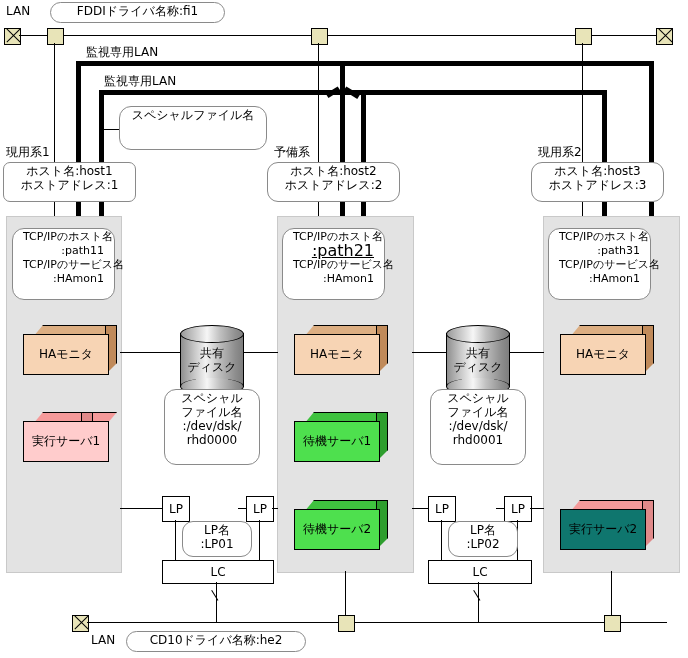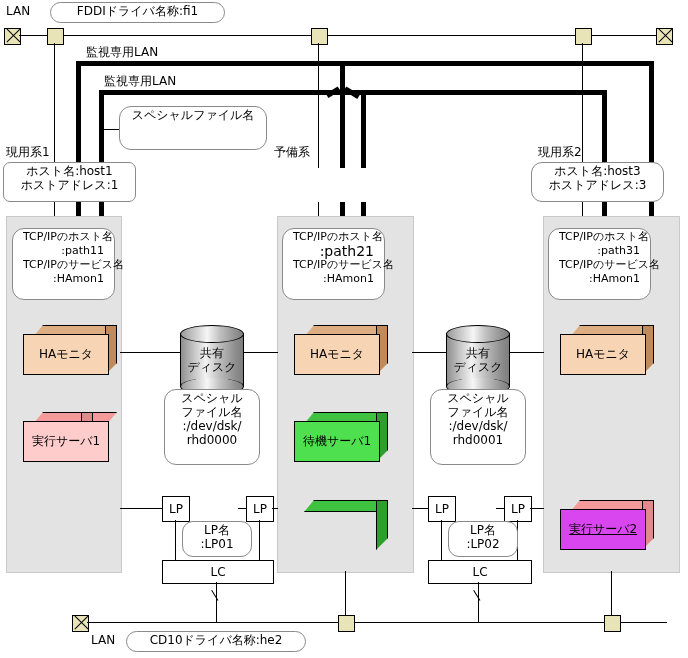--- a/index.html
+++ b/index.html
@@ -132,28 +132,32 @@
     <div class="top" style="width:84px;height:12px;background:#f59a9a;border:1px solid #000;box-sizing:border-box;
          clip-path:polygon(10px 0,84px 0,74px 12px,0 12px);left:10px;"></div>
     <div class="side" style="top:0;right:0;width:12px;height:50px;background:#e08a8a;border:1px solid #000;box-sizing:border-box;
          clip-path:polygon(0 0,12px 0,12px 38px,0 50px);"></div>
     <div class="face" style="width:84px;height:39px;background:#ffcccc;">
       <span>実行サーバ1</span>
     </div>
   </div>
 
   <span class="txt" style="left:274px;top:146px;">予備系</span>
+  <div class="balloon" style="left:267px;top:162px;width:133px;height:40px;border-radius:11px;">
+    <span class="ln">ホスト名:host2</span>
+    <span class="ln">ホストアドレス:2</span>
+  </div>
   <div class="panel" style="left:277px;top:216px;width:135px;height:355px;"></div>
   <div class="vline" style="left:318px;top:202px;height:14px;"></div>
   <div class="thick-v" style="left:340px;top:202px;height:14px;"></div>
   <div class="thick-v" style="left:361px;top:202px;height:14px;"></div>
 
   <div class="balloon ra" style="left:282px;top:228px;width:103px;height:72px;border-radius:12px;">
     <span class="ln lt" style="text-align:left;font-size:11px;">TCP/IPのホスト名</span>
-    <span class="ln" style="font-size:14px;">:path21</span>
+    <span class="ln" style="font-size:16px;text-decoration:underline;">:path21</span>
     <span class="ln lt" style="text-align:left;font-size:11px;">TCP/IPのサービス名</span>
     <span class="ln" style="font-size:11px;">:HAmon1</span>
   </div>
 
   <div class="box3d" style="left:294px;top:325px;width:94px;height:50px;">
     <div class="top" style="width:84px;height:12px;background:#dcae82;border:1px solid #000;box-sizing:border-box;
          clip-path:polygon(10px 0,84px 0,74px 12px,0 12px);left:10px;"></div>
     <div class="side" style="top:0;right:0;width:12px;height:50px;background:#c08a5a;border:1px solid #000;box-sizing:border-box;
          clip-path:polygon(0 0,12px 0,12px 38px,0 50px);"></div>
     <div class="face" style="width:84px;height:39px;background:#f7d4b4;">
@@ -169,20 +173,23 @@
     <div class="face" style="width:84px;height:39px;background:#4ee04e;">
       <span>待機サーバ1</span>
     </div>
   </div>
 
   <div class="box3d" style="left:294px;top:500px;width:94px;height:50px;">
     <div class="top" style="width:84px;height:12px;background:#3fc23f;border:1px solid #000;box-sizing:border-box;
          clip-path:polygon(10px 0,84px 0,74px 12px,0 12px);left:10px;"></div>
     <div class="side" style="top:0;right:0;width:12px;height:50px;background:#2e9e2e;border:1px solid #000;box-sizing:border-box;
          clip-path:polygon(0 0,12px 0,12px 38px,0 50px);"></div>
+    <div class="face" style="width:84px;height:39px;background:#4ee04e;">
+      <span>待機サーバ2</span>
+    </div>
   </div>
 
   <span class="txt" style="left:538px;top:146px;">現用系2</span>
   <div class="balloon" style="left:531px;top:162px;width:133px;height:40px;border-radius:11px;">
     <span class="ln">ホスト名:host3</span>
     <span class="ln">ホストアドレス:3</span>
   </div>
   <div class="panel" style="left:543px;top:216px;width:135px;height:355px;"></div>
   <div class="vline" style="left:582px;top:202px;height:14px;"></div>
   <div class="thick-v" style="left:602px;top:202px;height:14px;"></div>
@@ -203,21 +210,21 @@
     <div class="face" style="width:84px;height:39px;background:#f7d4b4;">
       <span>HAモニタ</span>
     </div>
   </div>
 
   <div class="box3d" style="left:560px;top:500px;width:94px;height:50px;">
     <div class="top" style="width:84px;height:12px;background:#f59a9a;border:1px solid #000;box-sizing:border-box;
          clip-path:polygon(10px 0,84px 0,74px 12px,0 12px);left:10px;"></div>
     <div class="side" style="top:0;right:0;width:12px;height:50px;background:#e08a8a;border:1px solid #000;box-sizing:border-box;
          clip-path:polygon(0 0,12px 0,12px 38px,0 50px);"></div>
-    <div class="face" style="width:84px;height:39px;background:#d946ef;text-decoration:underline;">
+    <div class="face" style="width:84px;height:39px;background:#0f766e;">
       <span>実行サーバ2</span>
     </div>
   </div>
 
   <div class="hline" style="left:120px;top:352px;width:61px;"></div>
   <div class="hline" style="left:244px;top:352px;width:34px;"></div>
   <div class="cyl" style="left:180px;top:317px;width:64px;height:70px;">
     <div class="body"></div>
     <div class="cap b"></div>
     <div class="cap t"></div>

